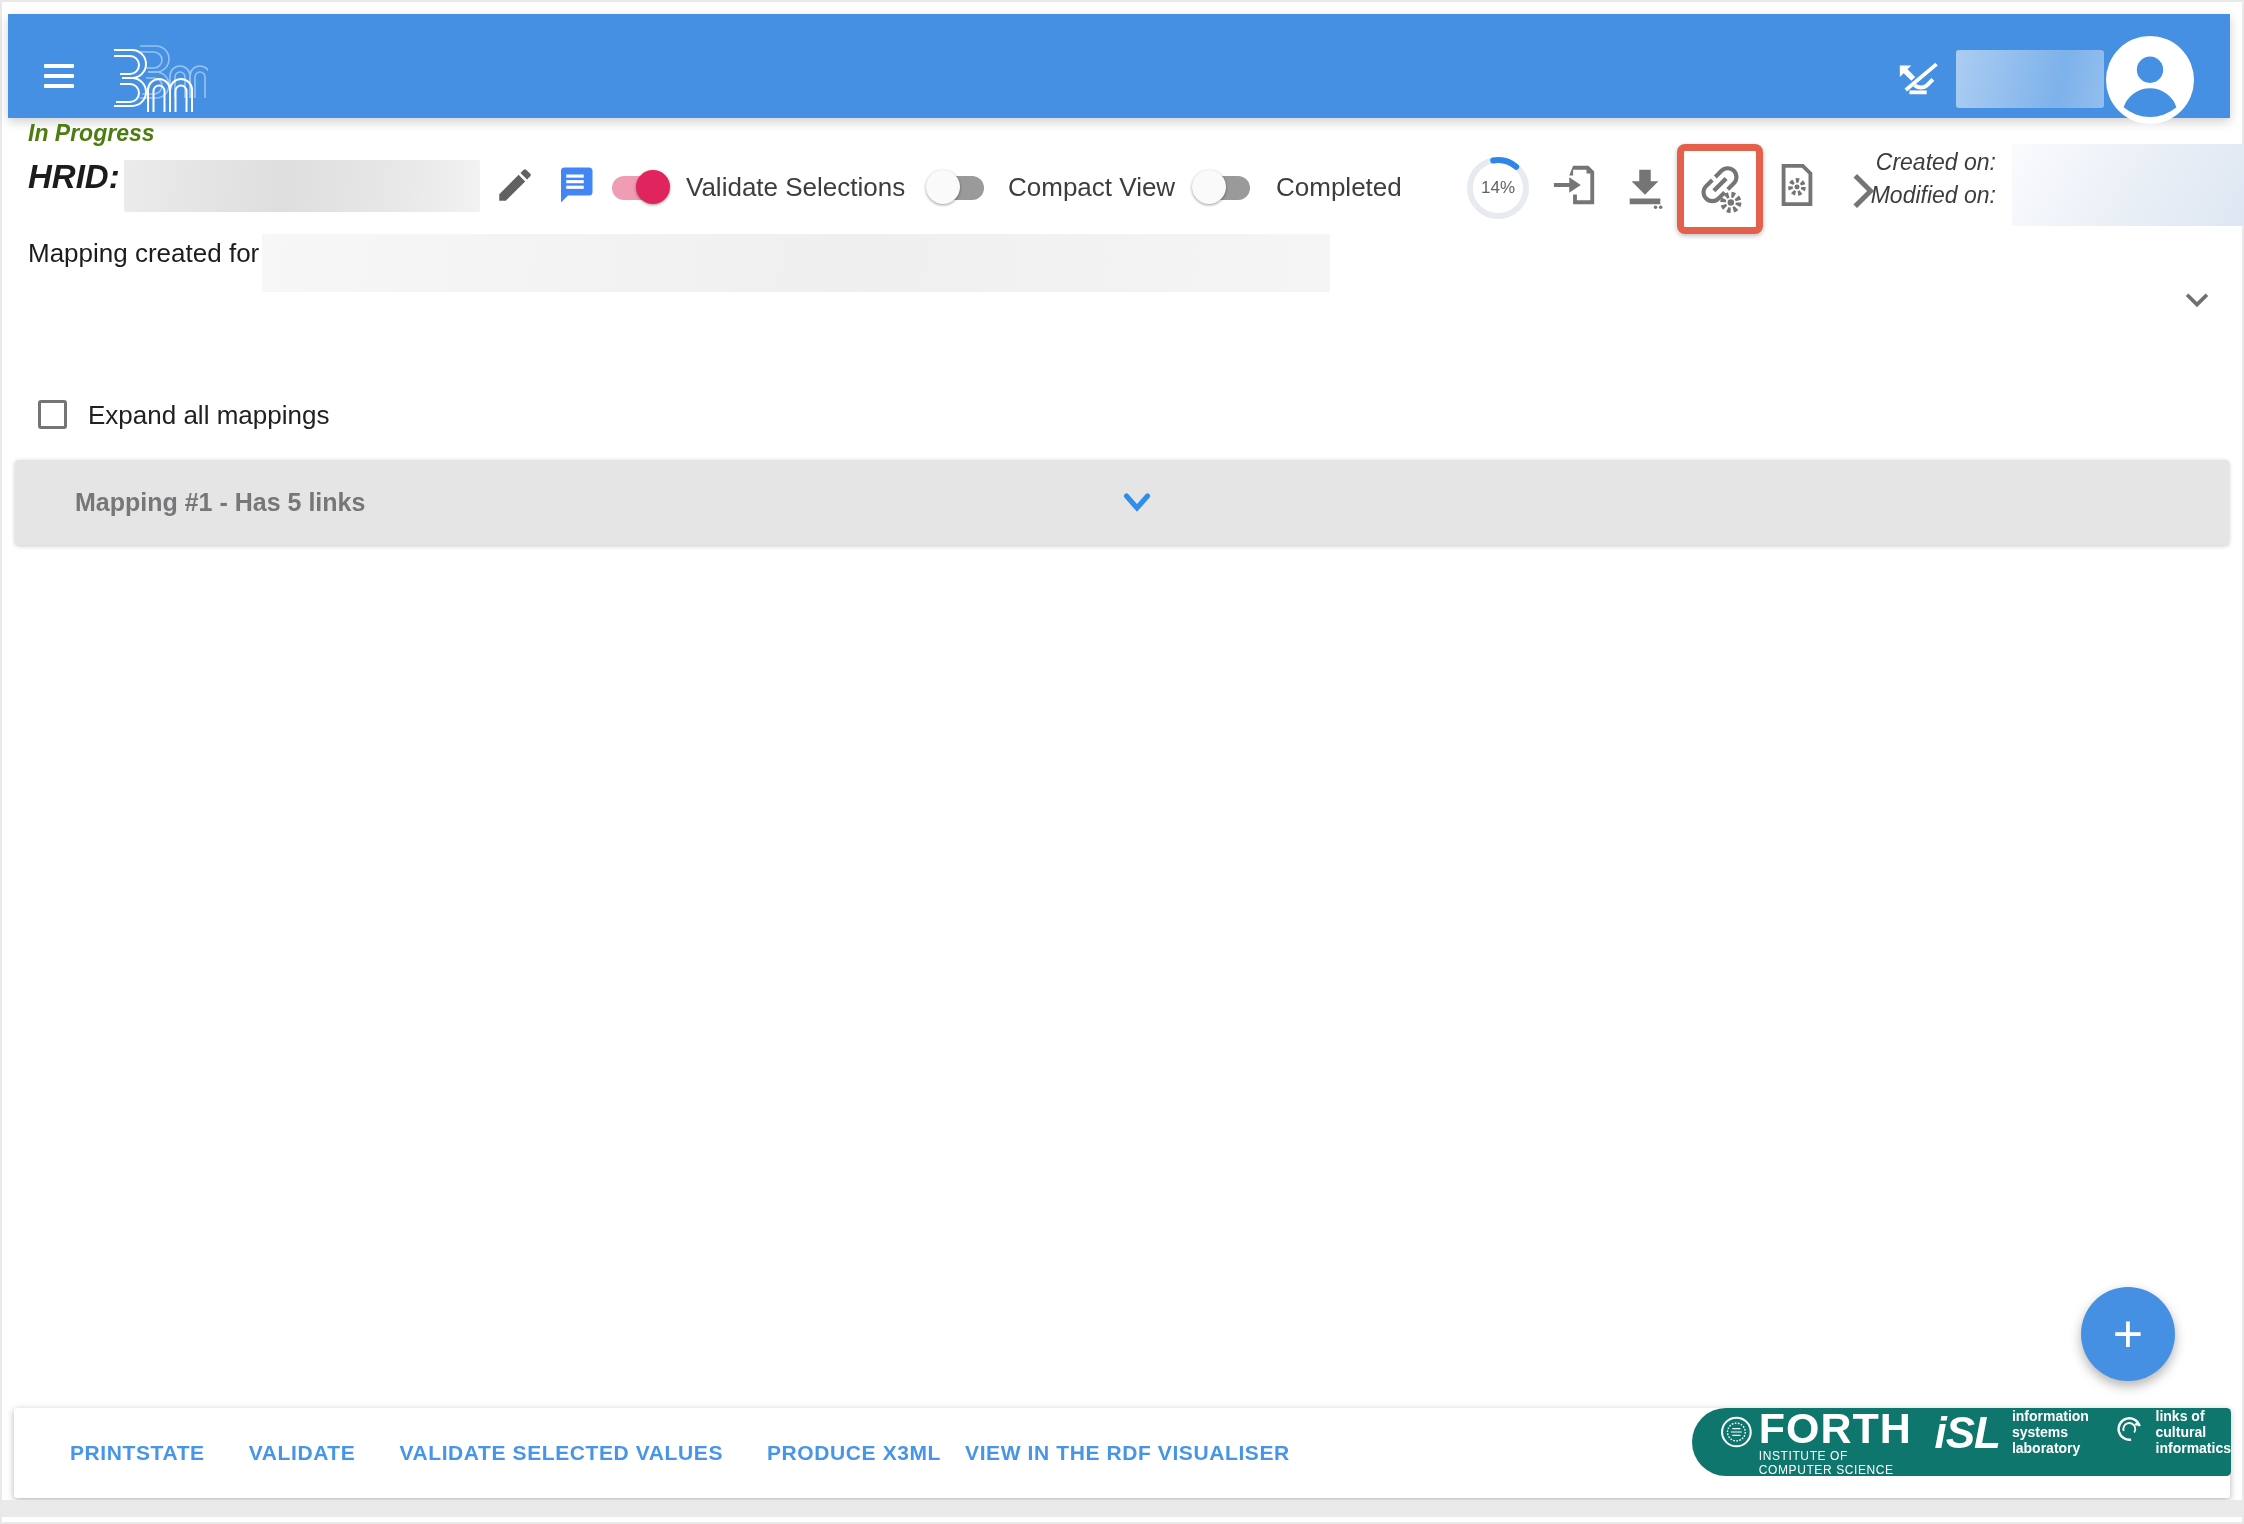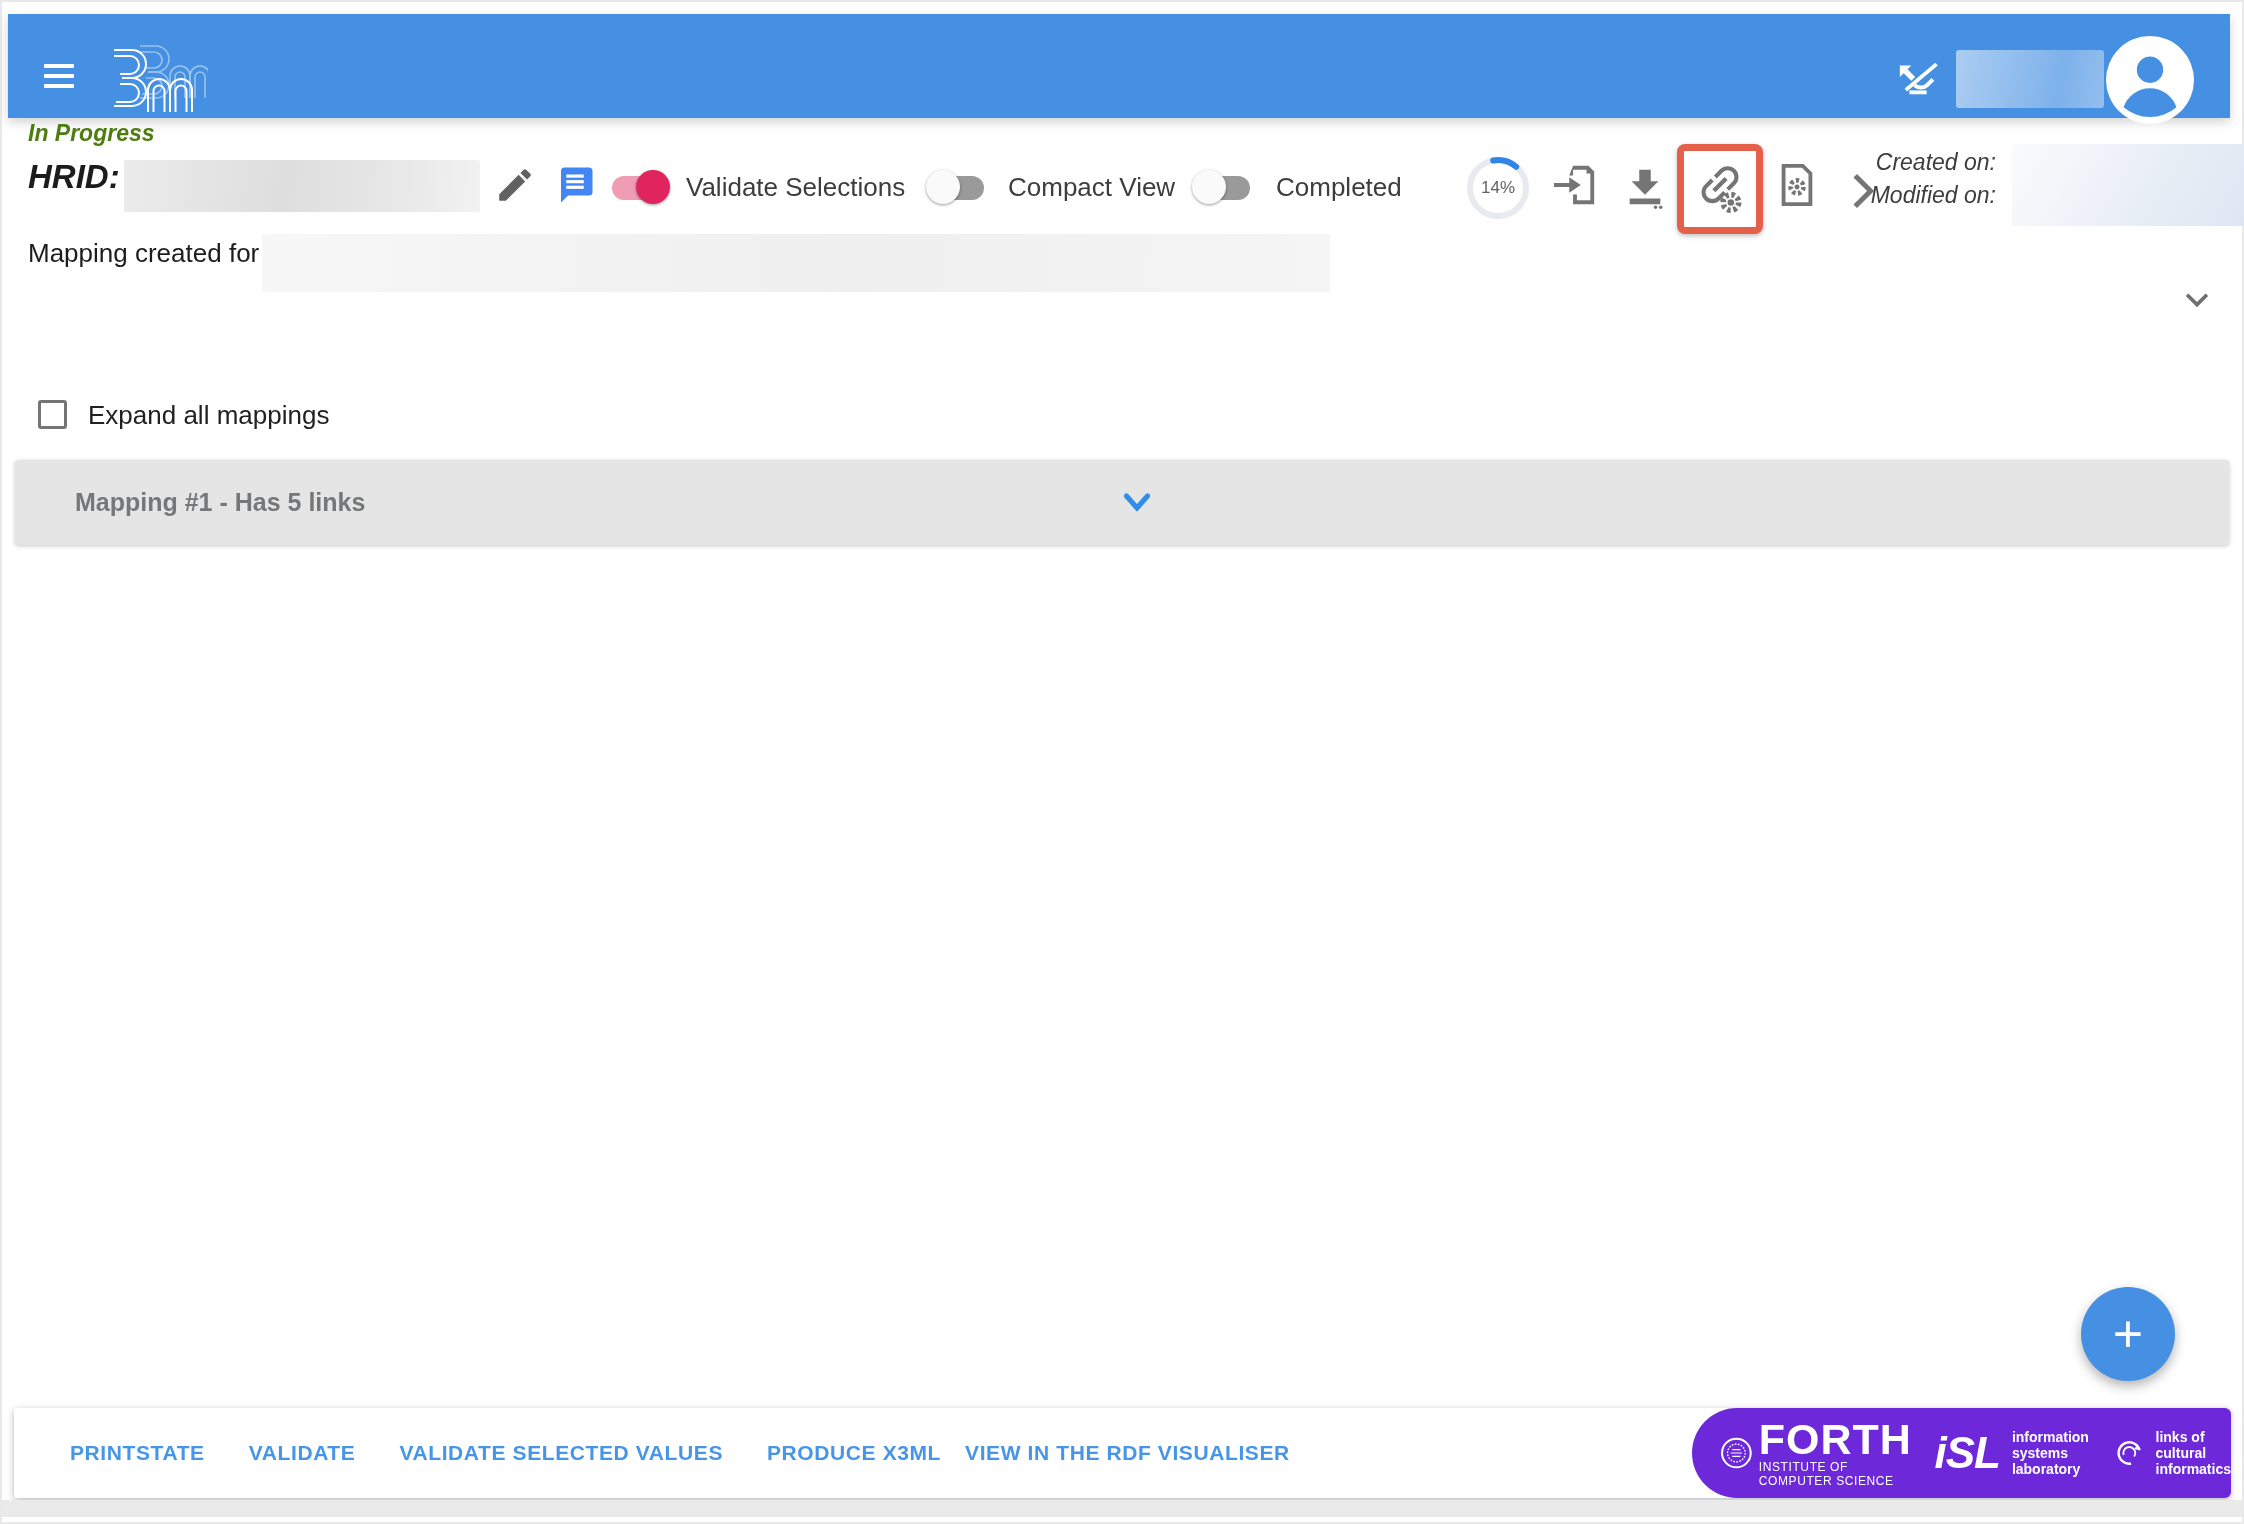--- a/index.html
+++ b/index.html
@@ -92,23 +92,23 @@
                overflow:hidden; box-shadow:0 1px 3px rgba(0,0,0,.3); cursor:pointer; }
   .split-main { background:#4189e2; color:#fff; border:none; font-size:22px; font-weight:bold;
                 letter-spacing:.6px; padding:0 34px; cursor:pointer; }
   .split-arrow { background:#4189e2; border:none; border-left:1px solid rgba(255,255,255,.55);
                  width:58px; display:flex; align-items:center; justify-content:center; cursor:pointer; }
   .caret-down { width:0; height:0; border-left:9px solid transparent; border-right:9px solid transparent;
                 border-top:10px solid #fff; }
   .vis-link { margin-left:24px; }
 
   
-  .brand { position:absolute; left:1692px; top:1408px; width:539px; height:90px;
-           background:#6d28d9; border-radius:45px 6px 6px 45px;
-           display:flex; align-items:center; color:#fff; }
+  .brand { position:absolute; left:1692px; top:1408px; width:539px; height:68px;
+           background:#0f766e; border-radius:45px 6px 6px 45px;
+           display:flex; color:#fff; }
   .forth-name { font-size:43px; font-weight:bold; letter-spacing:1px; line-height:40px; }
   .forth-sub { font-size:12px; letter-spacing:.6px; margin-top:1px; }
   .isl-name { font-size:44px; font-weight:bold; letter-spacing:-1px; margin-left:20px; font-style:italic; }
   .logo-lines { font-size:14px; line-height:16px; margin-left:12px; font-weight:bold; }
   .bottom-strip { position:absolute; left:2px; top:1500px; width:2240px; height:17px; background:#eaeaea; }
 
   svg { display:block; }
 </style>
 </head>
 <body>

